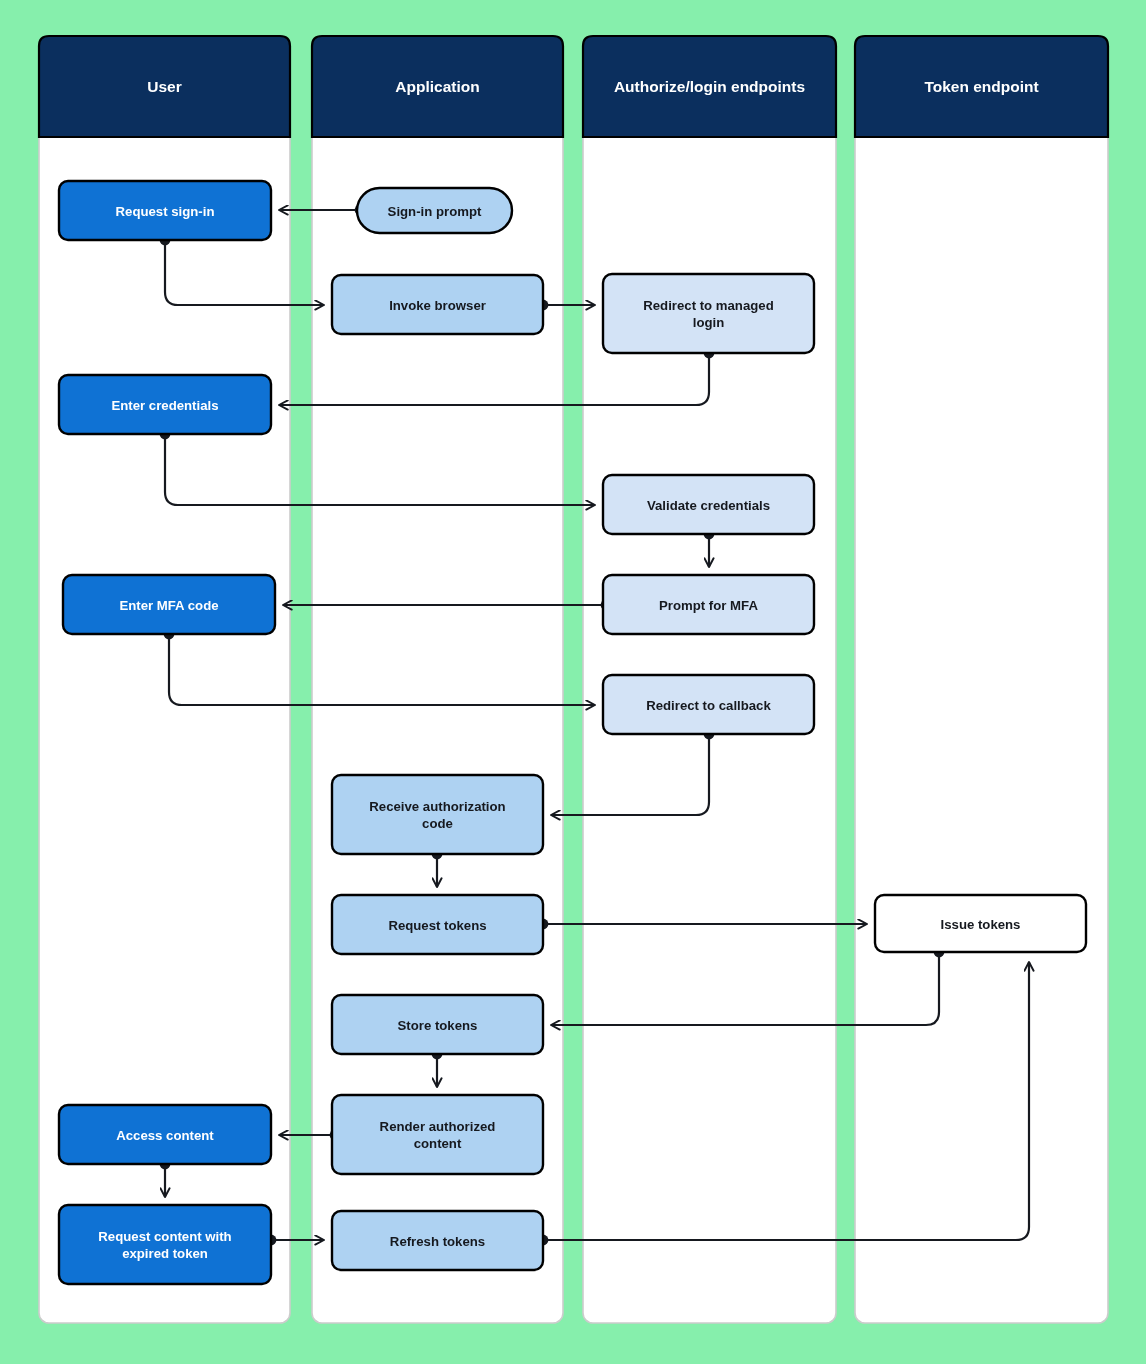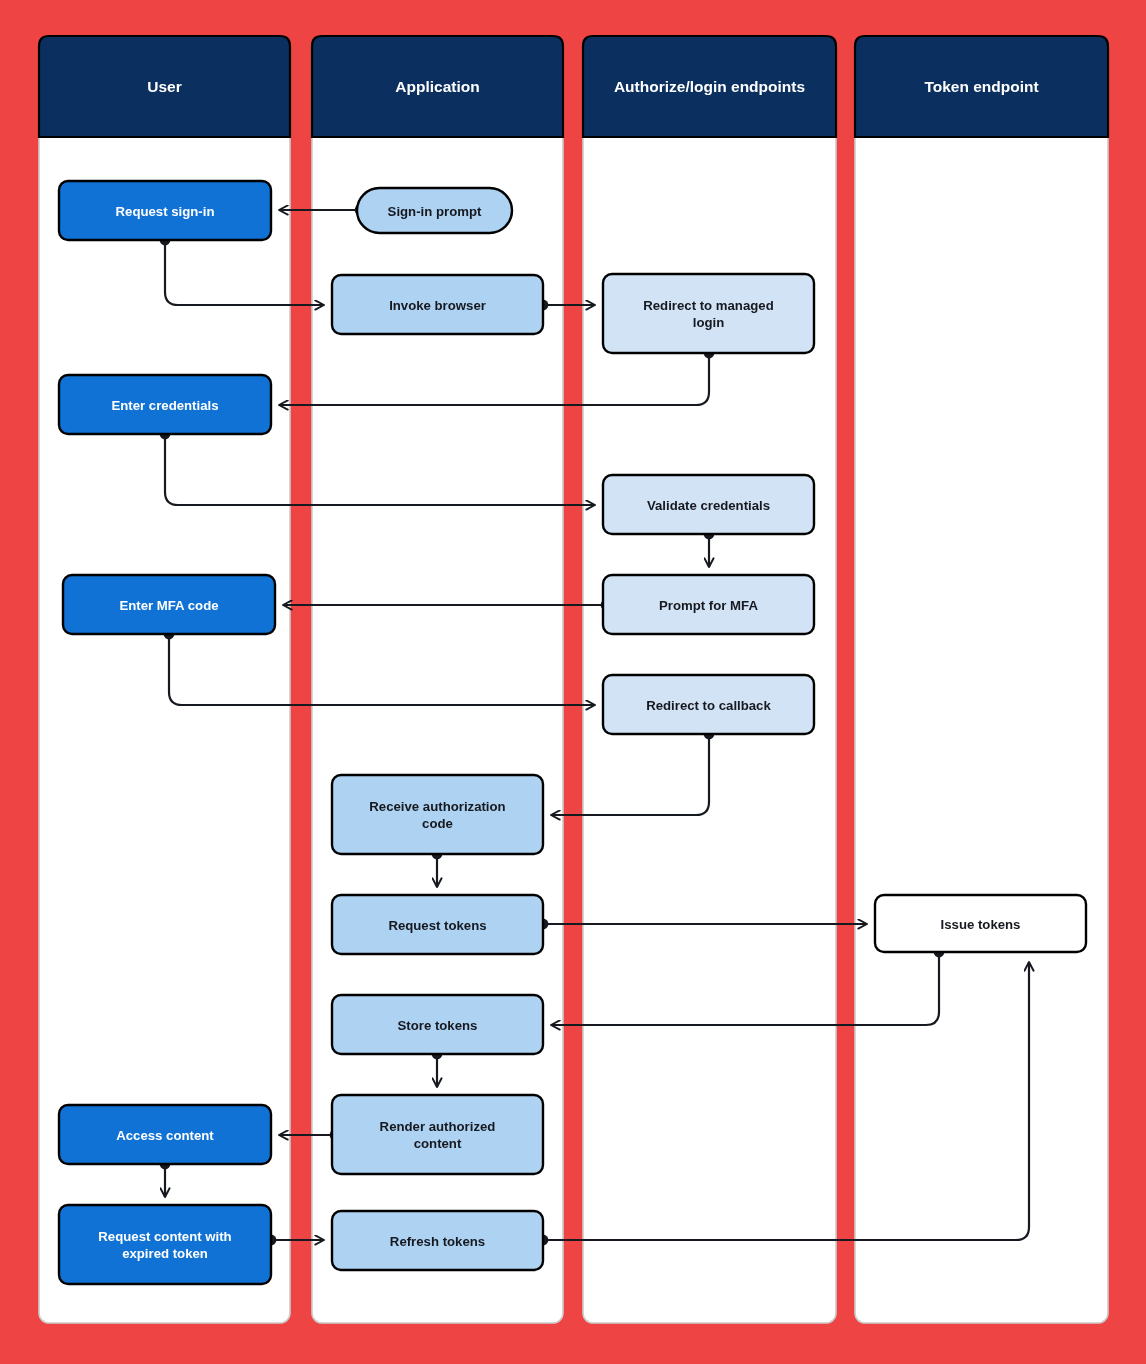--- a/index.html
+++ b/index.html
@@ -1,17 +1,17 @@
 <!DOCTYPE html>
 <html><head>
 <meta charset="utf-8">
 <style>
   html,body{margin:0;padding:0;background:#ffffff;}
   body{width:1146px;height:1364px;font-family:"Liberation Sans",sans-serif;}
-  #stage{position:relative;width:1146px;height:1364px;overflow:hidden;background:#ef4444;}
+  #stage{position:relative;width:1146px;height:1364px;overflow:hidden;background:#86efac;}
   svg#diagram{position:absolute;left:0;top:0;width:1146px;height:1364px;display:block;}
   .lane-body{fill:#ffffff;stroke:#cccccc;stroke-width:1.6;}
   .lane-head{fill:#0b2f5e;stroke:#000000;stroke-width:2.2;}
   .lane-title{fill:#ffffff;font-size:15.5px;font-weight:bold;text-anchor:middle;dominant-baseline:middle;font-family:"Liberation Sans",sans-serif;}
   .node-rect{stroke:#000000;stroke-width:2.4;}
   .fill-user{fill:#0f72d4;}
   .fill-app{fill:#aed2f2;}
   .fill-auth{fill:#d3e3f6;}
   .fill-token{fill:#ffffff;}
   .node-label{font-size:13.2px;font-weight:bold;text-anchor:middle;font-family:"Liberation Sans",sans-serif;}

